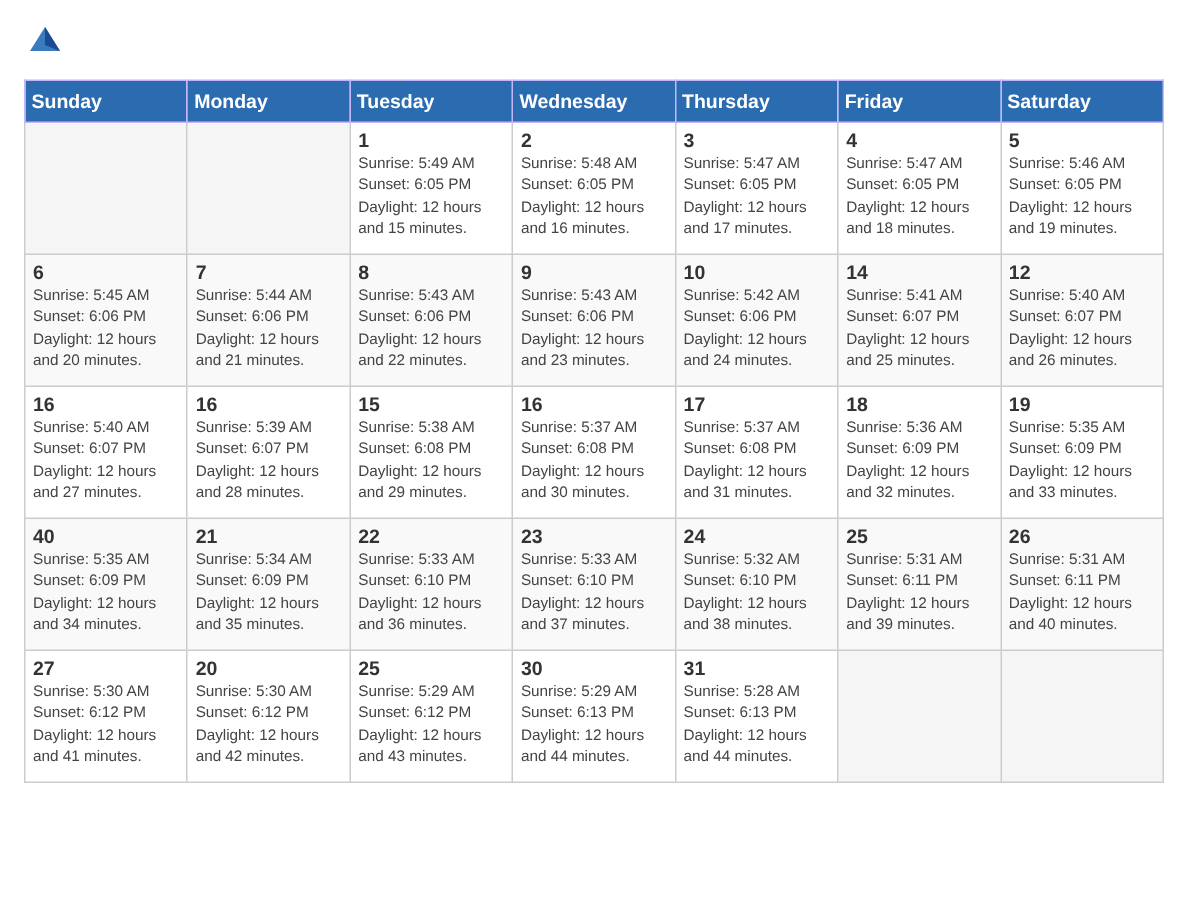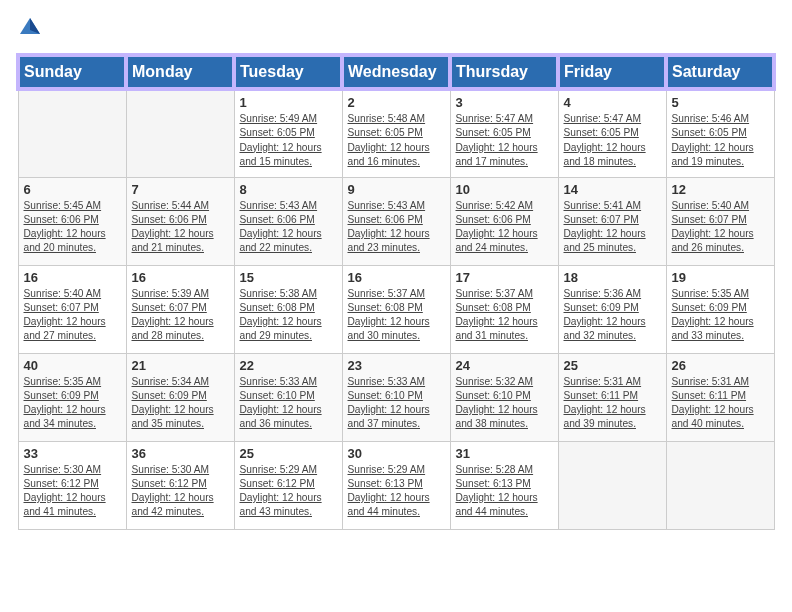--- a/index.html
+++ b/index.html
@@ -51,25 +51,25 @@
     table {
       width: 100%;
       border-collapse: collapse;
       table-layout: fixed;
     }
     thead tr {
       background-color: #2b6cb0;
     }
     thead th {
       color: #fff;
-      font-size: 16px;
+      font-size: 13px;
       font-weight: bold;
       padding: 6px 4px;
       text-align: left;
-      border: 4px solid #c4b5fd;
+      border: 1px solid #c4b5fd;
     }
     tbody td {
       border: 1px solid #ccc;
       vertical-align: top;
       padding: 4px 5px;
       font-size: 10.5px;
       color: #333;
       height: 88px;
       background: #fff;
     }
@@ -80,21 +80,20 @@
       font-size: 13px;
       font-weight: bold;
       color: #333;
       display: block;
       margin-bottom: 2px;
     }
     .cell-content {
       font-size: 10.2px;
       line-height: 1.4;
       color: #444;
-      text-decoration: underline;
     }
     .empty-cell {
       background: #f5f5f5 !important;
     }
   </style>
 </head>
 <body>
 
 <div class="header-section">
   <div class="logo">
@@ -341,29 +340,29 @@
         <span class="day-number">26</span>
         <div class="cell-content">
           Sunrise: 5:31 AM<br>
           Sunset: 6:11 PM<br>
           Daylight: 12 hours and 40 minutes.
         </div>
       </td>
       </tr>
       <tr>
         <td>
-        <span class="day-number">33</span>
+        <span class="day-number">27</span>
         <div class="cell-content">
           Sunrise: 5:30 AM<br>
           Sunset: 6:12 PM<br>
           Daylight: 12 hours and 41 minutes.
         </div>
       </td>
         <td>
-        <span class="day-number">36</span>
+        <span class="day-number">20</span>
         <div class="cell-content">
           Sunrise: 5:30 AM<br>
           Sunset: 6:12 PM<br>
           Daylight: 12 hours and 42 minutes.
         </div>
       </td>
         <td>
         <span class="day-number">25</span>
         <div class="cell-content">
           Sunrise: 5:29 AM<br>

